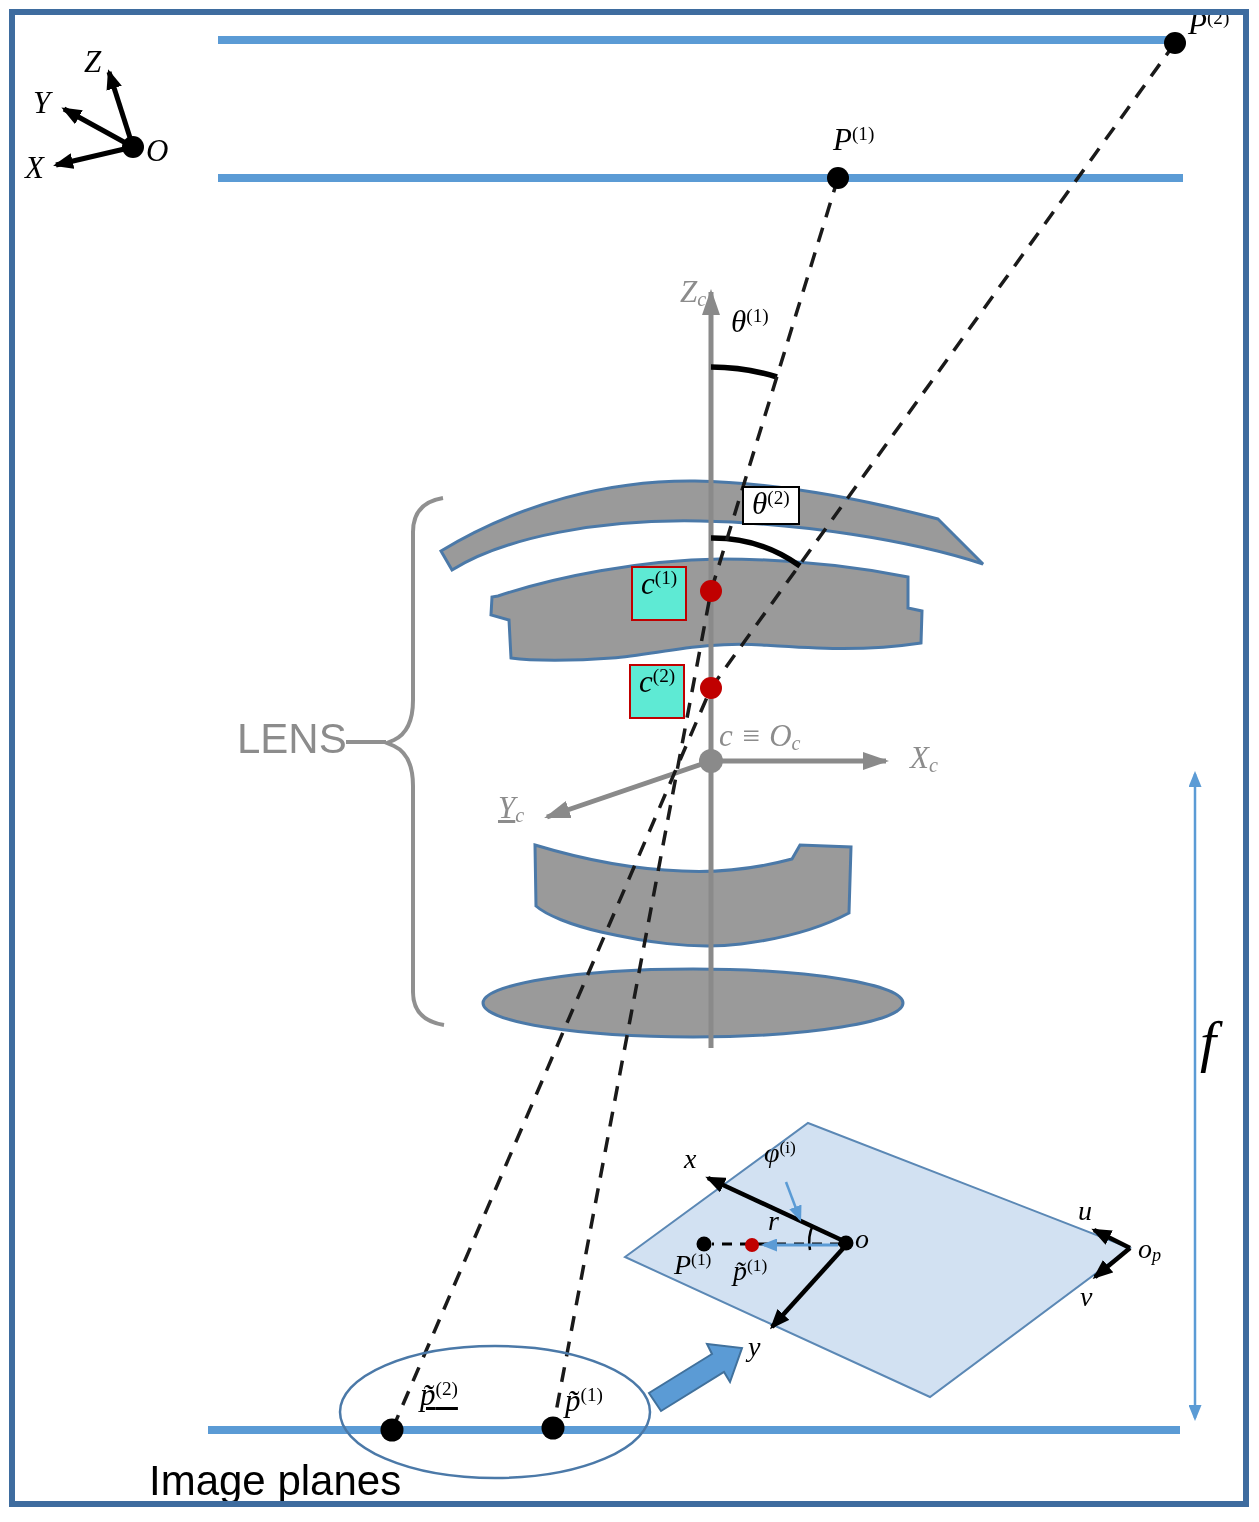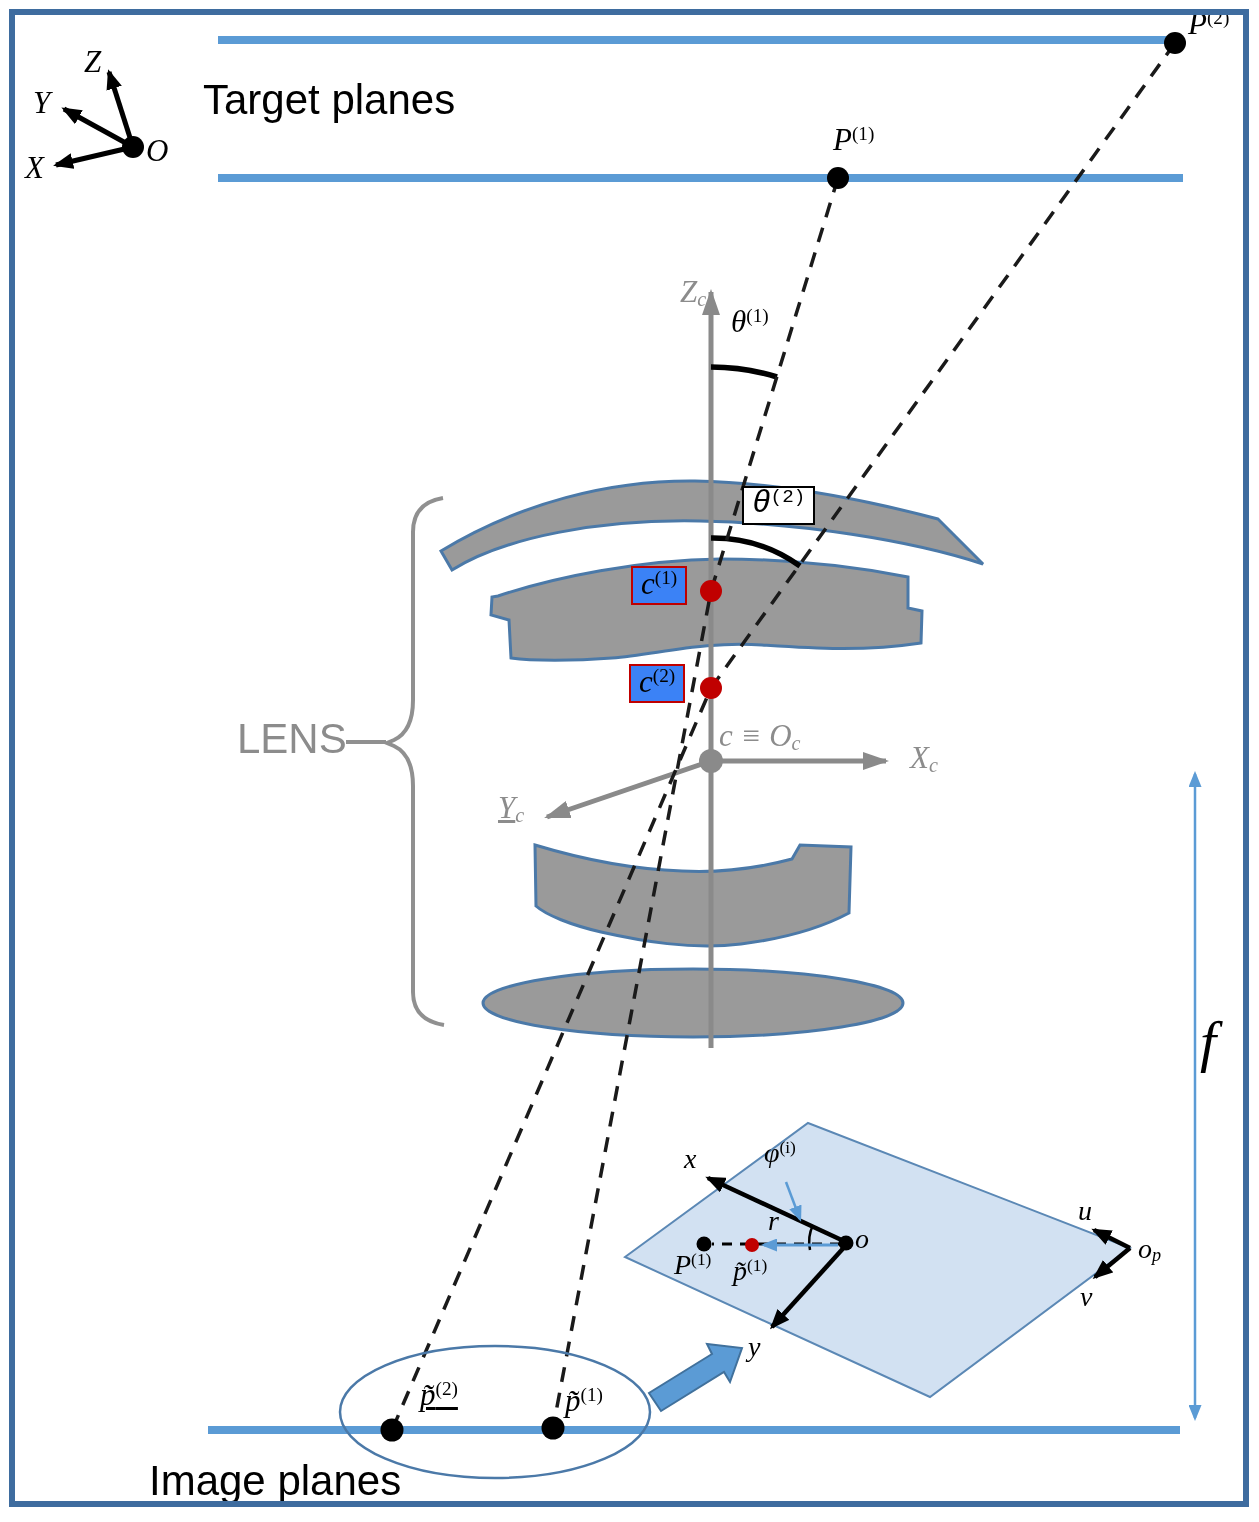--- a/index.html
+++ b/index.html
@@ -29,21 +29,21 @@
   .dotr{fill:var(--red,#C00000);}
   .dotg{fill:var(--axis-gray,#8A8A8A);}
   
   .lbl{position:absolute;white-space:nowrap;line-height:1.05;color:#000;}
   .sans{font-family:"Liberation Sans",sans-serif;font-size:42px;}
   .math{font-family:"Liberation Serif",serif;font-style:italic;font-size:31px;}
   .math sup{font-size:0.62em;font-style:normal;vertical-align:0.5em;line-height:0;}
   .math sub{font-size:0.65em;font-style:italic;vertical-align:-0.18em;line-height:0;}
   .gray{color:var(--label-gray,#8C8C8C);}
   .boxed{border:2.5px solid #000;background:#fff;padding:0 8px 2px 8px;}
-  .redbox{border:2.5px solid var(--red,#C00000);background:#3b82f6;padding:0 8px 2px 8px;}
+  .redbox{border:2.5px solid var(--red,#C00000);background:#5eead4;padding:0 8px 18px 8px;}
   .flabel{font-size:58px;}
   .ilabel{font-size:28px;}
 </style>
 </head>
 <body>
 
 <div id="stage">
 
   <svg width="1259" height="1522" viewBox="0 0 1259 1522">
     <defs>
@@ -108,39 +108,38 @@
     <line class="iaxis" x1="1130" y1="1248" x2="1095" y2="1277" marker-end="url(#mk-b)"></line>
     <line class="idash" x1="840" y1="1244" x2="712" y2="1244"></line>
     <path class="iarc" d="M 810 1250 A 39 39 0 0 1 813 1225"></path>
     <line class="barrow" x1="838" y1="1245" x2="764" y2="1245" marker-end="url(#mk-bl)"></line>
     <line class="parrow" x1="786" y1="1182" x2="800" y2="1219" marker-end="url(#mk-bl)"></line>
     <circle class="dotb" cx="846" cy="1243" r="7.5"></circle>
     <circle class="dotb" cx="704" cy="1244" r="7.5"></circle>
     <circle class="dotr" cx="752" cy="1245" r="7"></circle>
   </svg>
 
-  <div class="lbl sans" style="left:203px;top:78px;"><span>Target planes</span></div>
   <div class="lbl sans" style="left:149px;top:1459px;"><span>Image planes</span></div>
   <div class="lbl sans gray" style="left:237px;top:717px;"><span>LENS</span></div>
 
   <div class="lbl math" style="left:84px;top:46px;"><span>Z</span></div>
   <div class="lbl math" style="left:33px;top:87px;"><span>Y</span></div>
   <div class="lbl math" style="left:25px;top:152px;"><span>X</span></div>
   <div class="lbl math" style="left:146px;top:135px;"><span>O</span></div>
 
   <div class="lbl math" style="left:833px;top:124px;"><span>P</span><sup>(1)</sup></div>
   <div class="lbl math" style="left:1188px;top:8px;"><span>P</span><sup>(2)</sup></div>
 
   <div class="lbl math gray" style="left:656px;top:276px;margin-left:24px;"><span>Z</span><sub>c</sub></div>
   <div class="lbl math gray" style="left:910px;top:742px;"><span>X</span><sub>c</sub></div>
   <div class="lbl math gray" style="left:498px;top:792px;text-decoration:underline;"><span>Y</span><sub>c</sub></div>
   <div class="lbl math gray" style="left:719px;top:720px;"><span>c ≡ O</span><sub>c</sub></div>
 
   <div class="lbl math" style="left:731px;top:306px;"><span>θ</span><sup>(1)</sup></div>
-  <div class="lbl math boxed" style="left:742px;top:486px;font-family:Liberation Mono, monospace;"><span>θ</span><sup>(2)</sup></div>
+  <div class="lbl math boxed" style="left:742px;top:486px;"><span>θ</span><sup>(2)</sup></div>
 
   <div class="lbl math redbox" style="left:631px;top:566px;"><span>c</span><sup>(1)</sup></div>
   <div class="lbl math redbox" style="left:629px;top:664px;"><span>c</span><sup>(2)</sup></div>
 
   <div class="lbl math flabel" style="left:1200px;top:1012px;"><span>f</span></div>
 
   <div class="lbl math" style="left:420px;top:1379px;text-decoration:underline;"><span>p̃</span><sup>(2)</sup></div>
   <div class="lbl math" style="left:565px;top:1385px;"><span>p̃</span><sup>(1)</sup></div>
 
   <div class="lbl math ilabel" style="left:684px;top:1144px;"><span>x</span></div>

